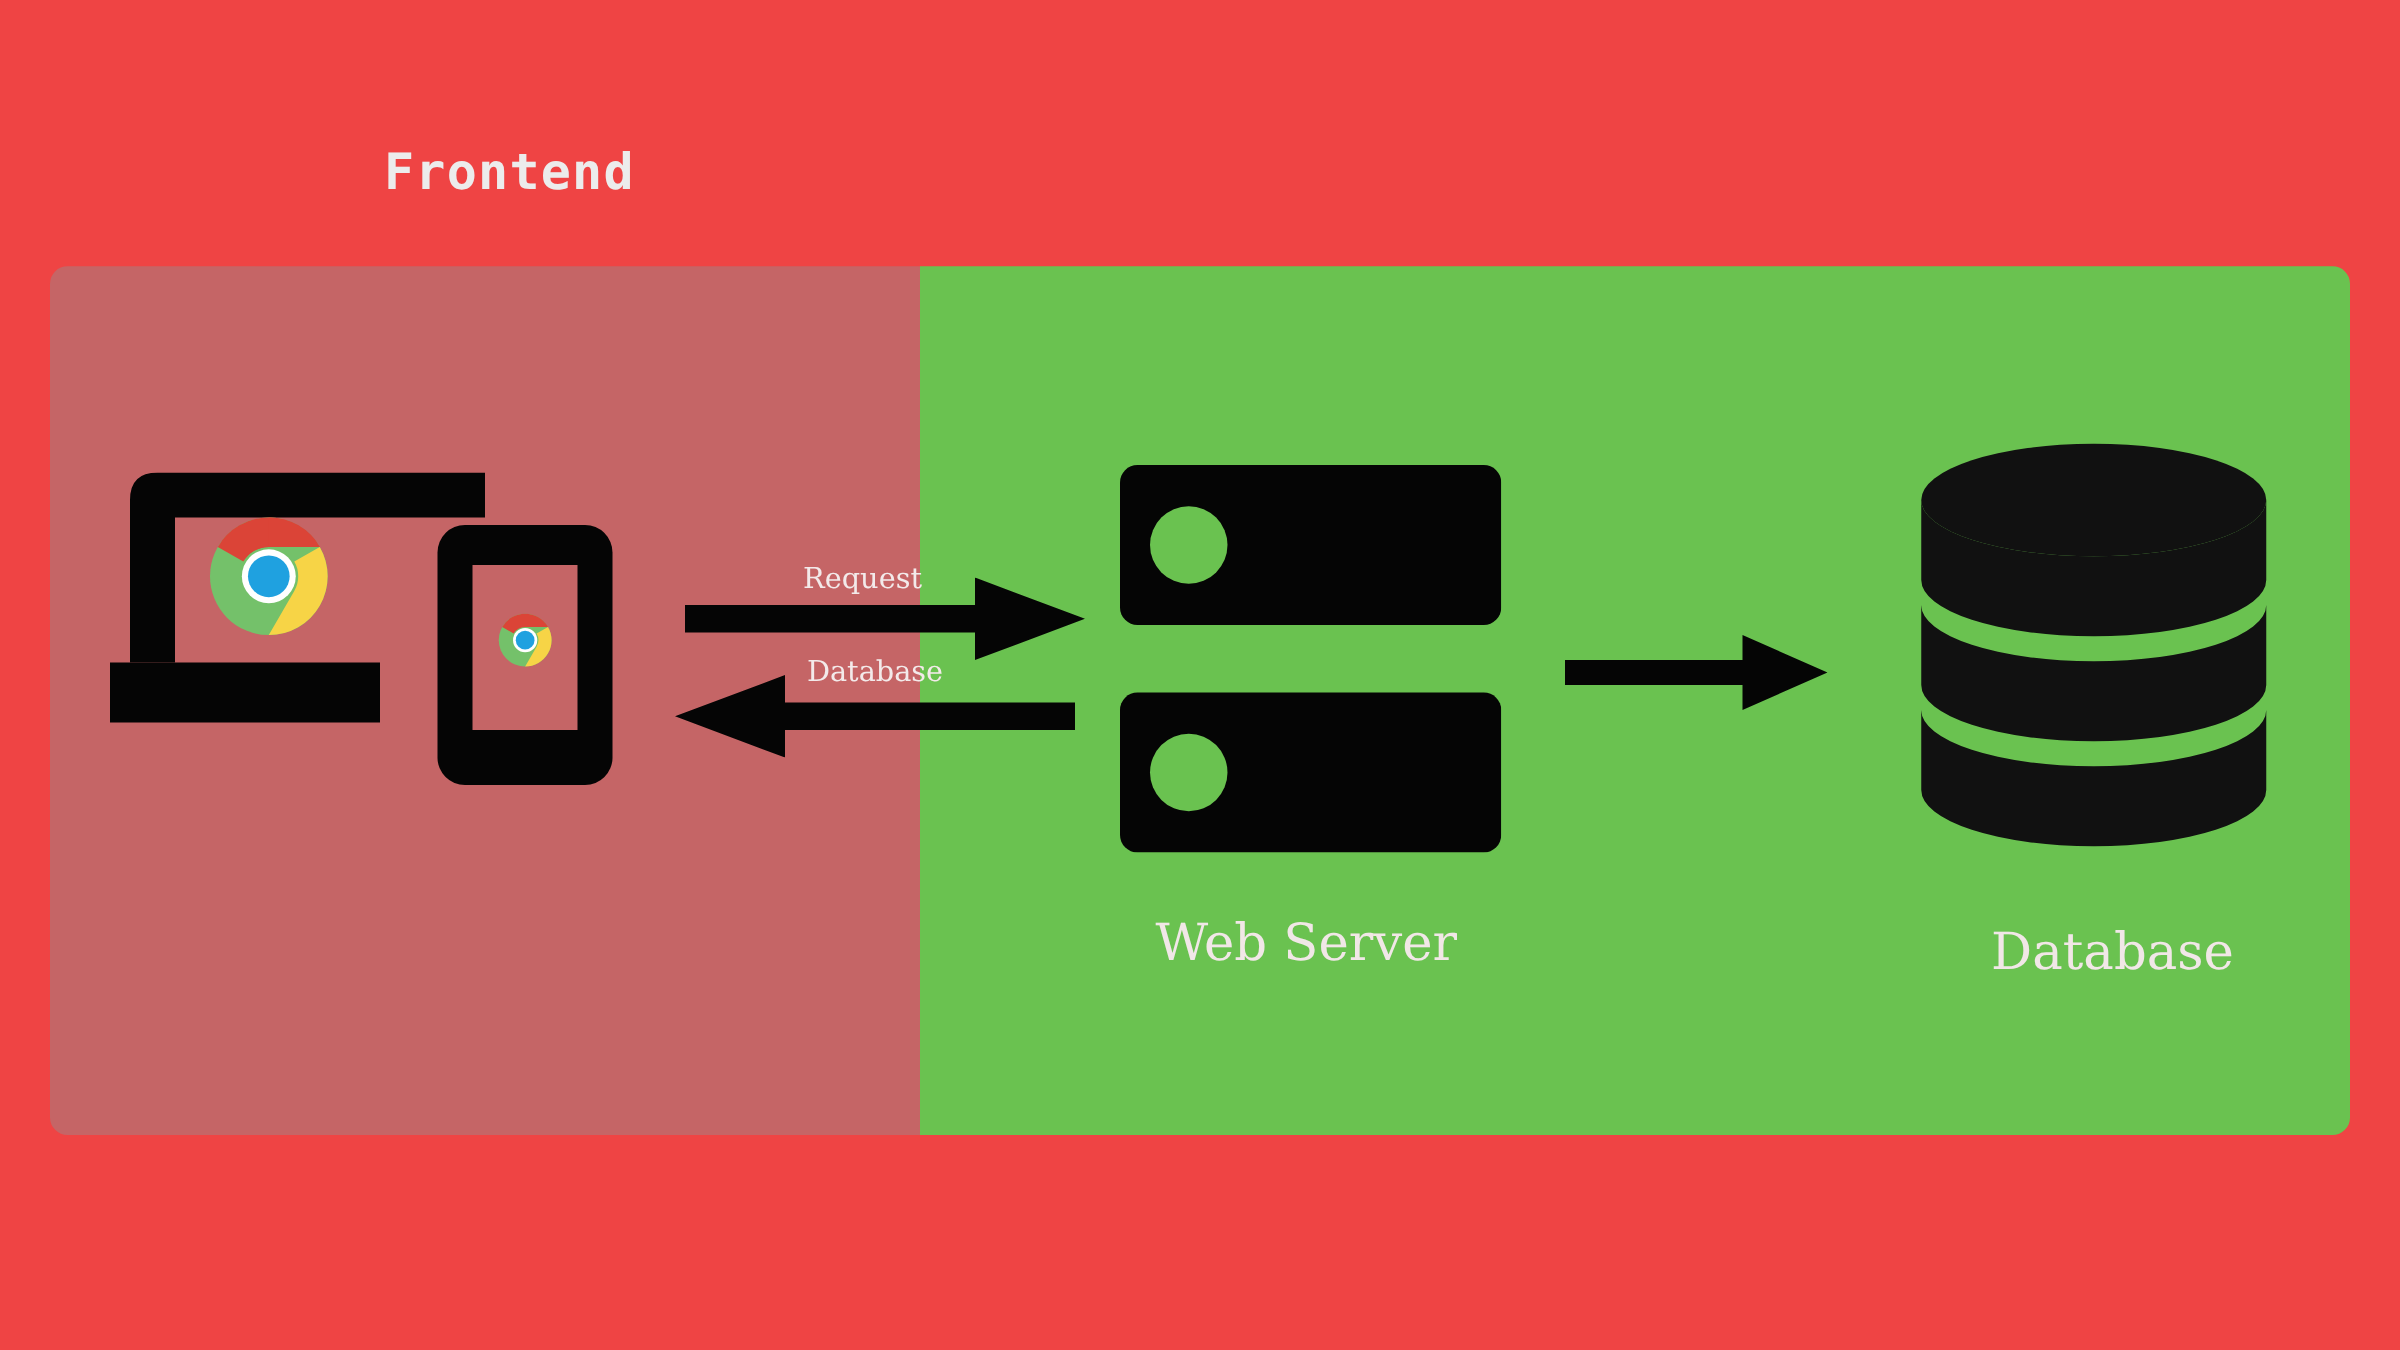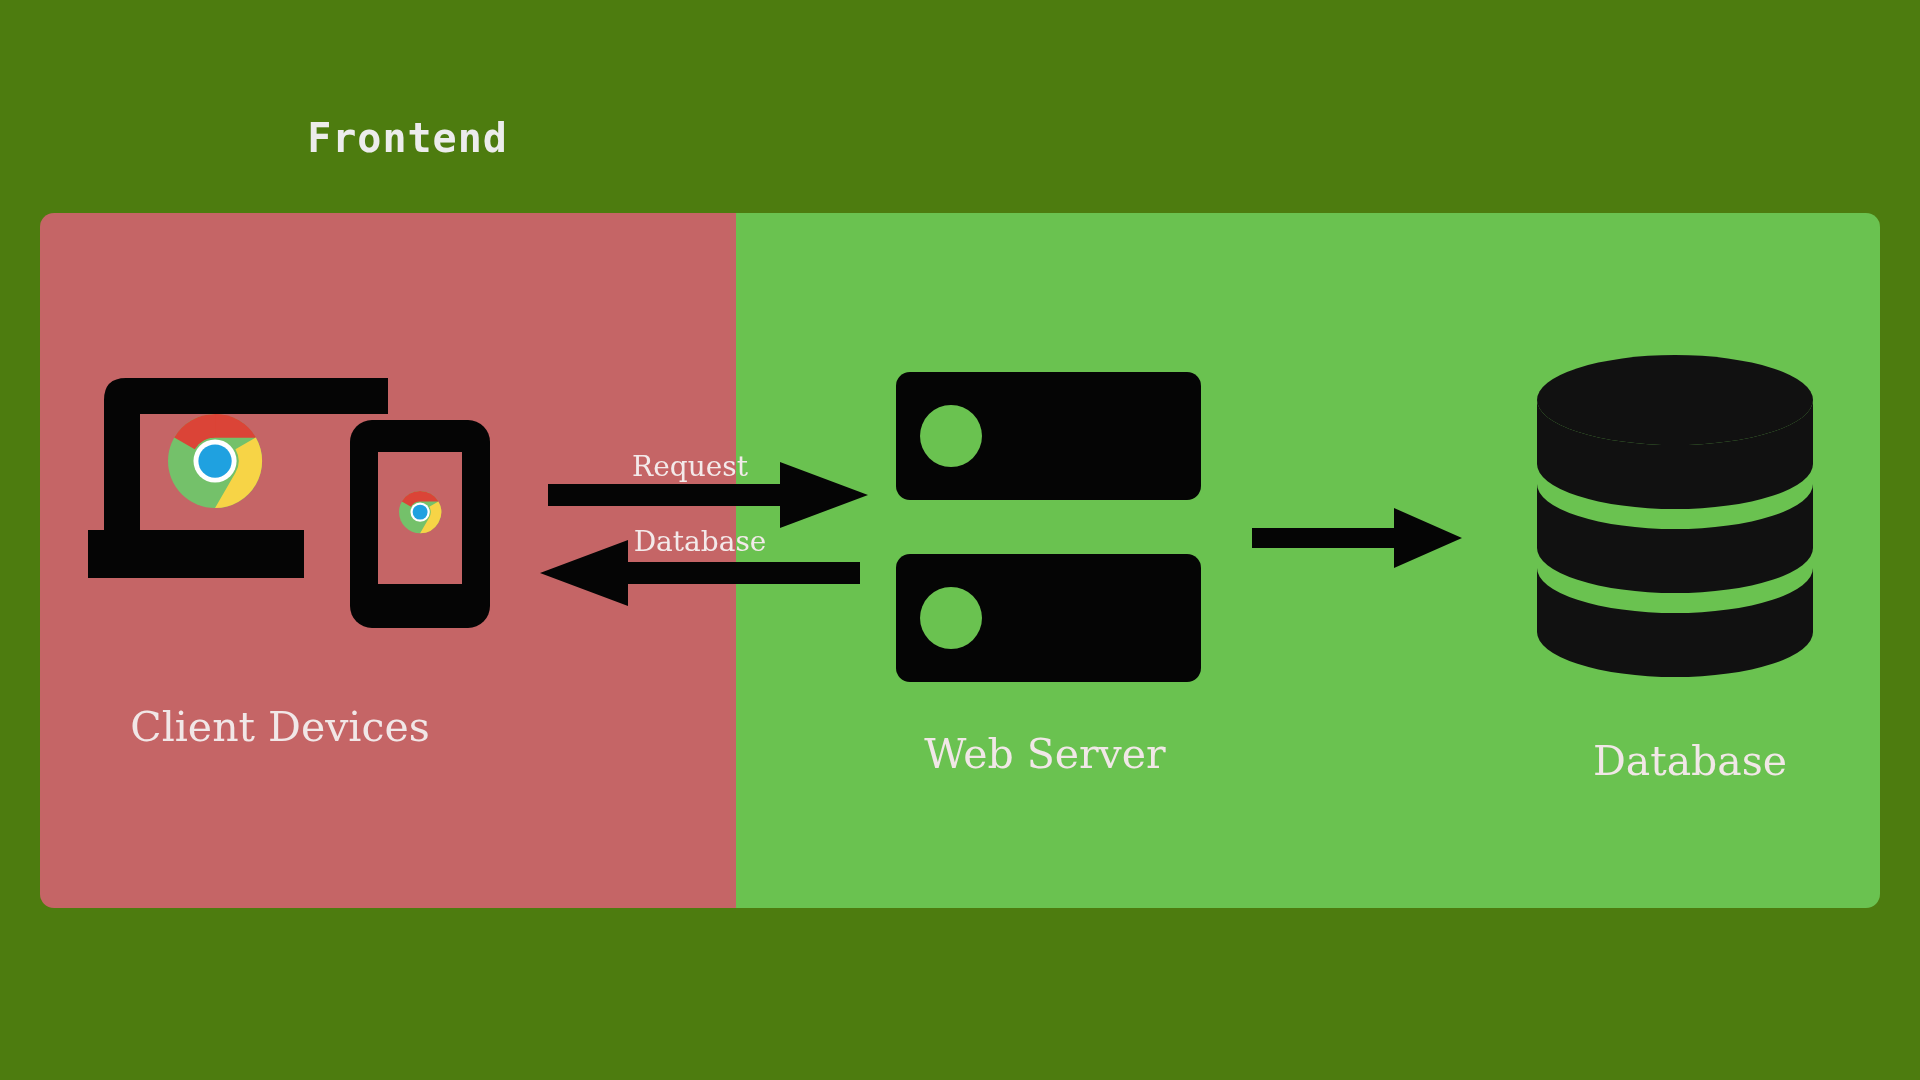--- a/index.html
+++ b/index.html
@@ -87,21 +87,21 @@
   #label-database {
     left: 1490px;
     top: 737px;
     width: 400px;
   }
 
   
   .flow-label {
     position: absolute;
     font-family: "DejaVu Serif", serif;
-    font-size: 28px;
+    font-size: 23px;
     color: #f3eaea;
     white-space: nowrap;
     text-align: center;
   }
   #label-request {
     left: 560px;
     top: 450px;
     width: 260px;
   }
   #label-response {
@@ -155,21 +155,21 @@
   #arrow-server-db {
     left: 1252px;
     top: 508px;
     width: 210px;
     height: 60px;
   }
 </style>
 </head>
 <body>
 
-<div id="stage" style="background: #4d7c0f; text-decoration: underline;">
+<div id="stage" style="background: #ef4444; text-decoration: underline;">
 
   <div class="panel" id="panel-frontend" style="background: rgb(197, 101, 102);"></div>
   <div class="panel" id="panel-backend" style="background: rgb(106, 194, 80);"></div>
 
   <div class="section-title" id="title-frontend" style="color: rgb(236, 236, 236);">Frontend</div>
 
   <div class="icon-wrap" id="icon-client-devices">
     <svg viewBox="0 0 420 275" xmlns="http://www.w3.org/2000/svg">
 
       <path d="M 16 22 q 0 -22 22 -22 L 300 0 L 300 36 L 52 36 L 52 152 L 16 152 Z" fill="#050505"></path>
@@ -240,17 +240,16 @@
 
   <div class="icon-wrap" id="arrow-server-db">
     <svg viewBox="0 0 210 60" xmlns="http://www.w3.org/2000/svg">
       <path d="M 0 20 L 142 20 L 142 0 L 210 30 L 142 60 L 142 40 L 0 40 Z" fill="#050505"></path>
     </svg>
   </div>
 
   <div class="flow-label" id="label-request">Request</div>
   <div class="flow-label" id="label-response">Database</div>
 
-  <div class="node-label" id="label-client">Client Devices</div>
   <div class="node-label" id="label-database">Database</div>
   <div class="node-label" id="label-webserver">Web Server</div>
 
 </div>
 
 </body></html>

